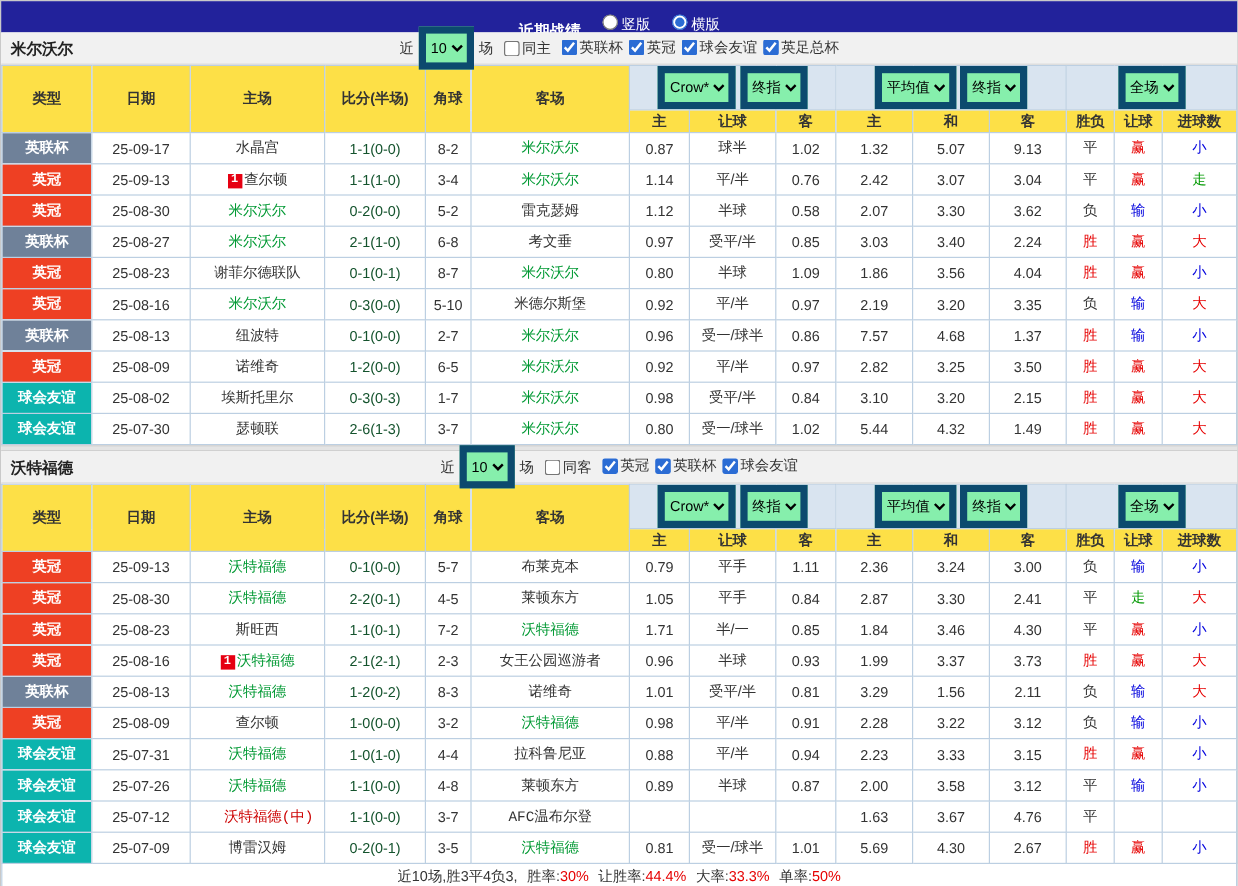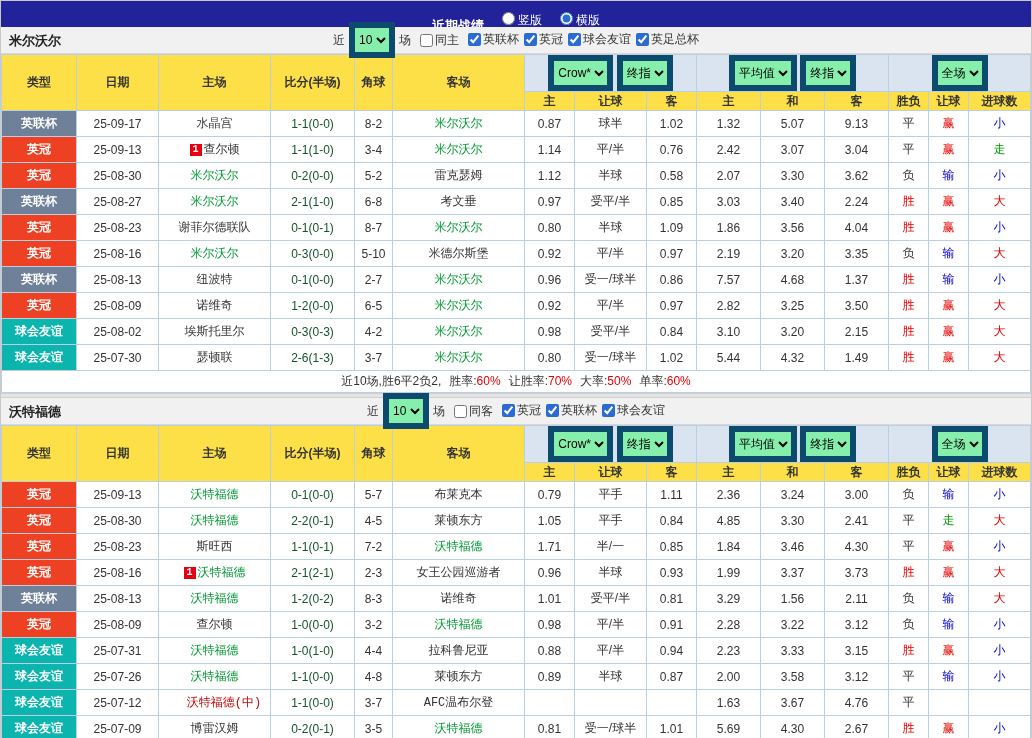--- a/index.html
+++ b/index.html
@@ -299,21 +299,21 @@
             <td class="num">3.50</td>
             <td class="rs red">胜</td>
             <td class="rs red">赢</td>
             <td class="rs red">大</td>
           </tr>
           <tr>
             <td class="type t-fr">球会友谊</td>
             <td class="date">25-08-02</td>
             <td class="team ">埃斯托里尔</td>
             <td class="score">0-3(0-3)</td>
-            <td class="corner">4-2</td>
+            <td class="corner">1-7</td>
             <td class="team focus">米尔沃尔</td>
             <td class="num">0.98</td>
             <td class="num">受平/半</td>
             <td class="num">0.84</td>
             <td class="num">3.10</td>
             <td class="num">3.20</td>
             <td class="num">2.15</td>
             <td class="rs red">胜</td>
             <td class="rs red">赢</td>
             <td class="rs red">大</td>
@@ -331,27 +331,20 @@
             <td class="num">5.44</td>
             <td class="num">4.32</td>
             <td class="num">1.49</td>
             <td class="rs red">胜</td>
             <td class="rs red">赢</td>
             <td class="rs red">大</td>
           </tr>
         </tbody>
     </table>
 
-    <div class="summary">
-      <span>近10场,胜6平2负2,</span>
-      <span><span>胜率:</span><span class="val">60%</span></span>
-      <span><span>让胜率:</span><span class="val">70%</span></span>
-      <span><span>大率:</span><span class="val">50%</span></span>
-      <span><span>单率:</span><span class="val">60%</span></span>
-    </div>
   </section>
 
   <div class="gap"></div>
 
   <section>
     <div class="team-strip">
       <div class="team-name">沃特福德</div>
       <div class="filters">
         <span>近</span>
         <select><option>10</option></select>
@@ -444,21 +437,21 @@
           <tr>
             <td class="type t-ch">英冠</td>
             <td class="date">25-08-30</td>
             <td class="team focus">沃特福德</td>
             <td class="score">2-2(0-1)</td>
             <td class="corner">4-5</td>
             <td class="team ">莱顿东方</td>
             <td class="num">1.05</td>
             <td class="num">平手</td>
             <td class="num">0.84</td>
-            <td class="num">4.85</td>
+            <td class="num">2.87</td>
             <td class="num">3.30</td>
             <td class="num">2.41</td>
             <td class="rs dark">平</td>
             <td class="rs green">走</td>
             <td class="rs red">大</td>
           </tr>
           <tr>
             <td class="type t-ch">英冠</td>
             <td class="date">25-08-23</td>
             <td class="team ">斯旺西</td>

